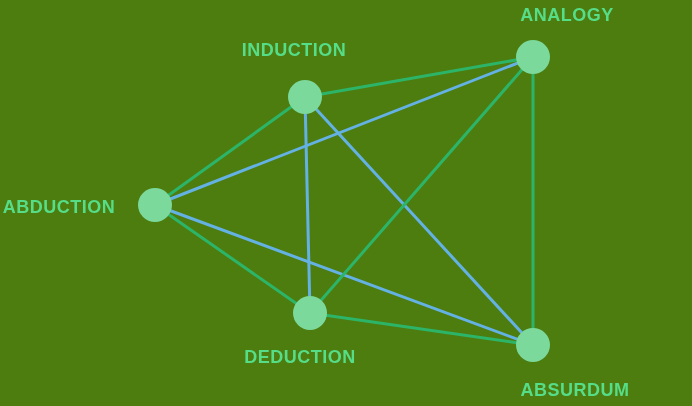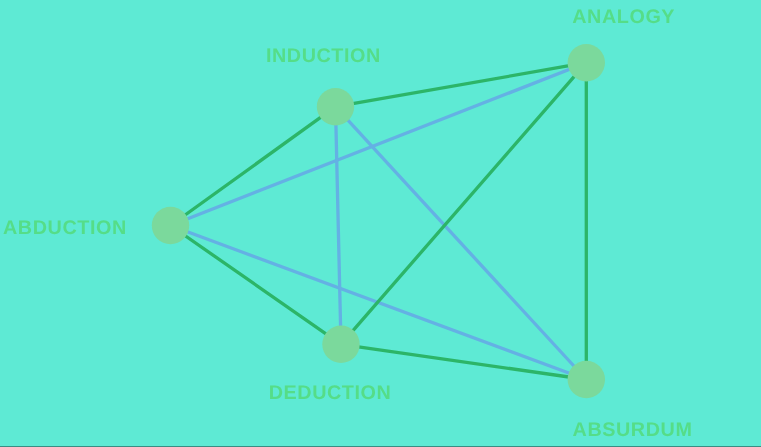--- a/index.html
+++ b/index.html
@@ -23,21 +23,21 @@
   text.node-label {
     font-family: "Liberation Sans", sans-serif;
     font-weight: 700;
     font-size: 18px;
     letter-spacing: 0.5px;
   }
 </style>
 </head>
 <body style="background: rgb(10, 10, 20);">
 
-<div id="stage" style="background: #5eead4;">
+<div id="stage" style="background: #4d7c0f;">
   <svg id="graph" width="692" height="406" viewBox="0 0 692 406" xmlns="http://www.w3.org/2000/svg">
       <line x1="155" y1="205" x2="305" y2="97" stroke="#2cb568" stroke-width="3" stroke-linecap="round"></line>
       <line x1="155" y1="205" x2="310" y2="313" stroke="#2cb568" stroke-width="3" stroke-linecap="round"></line>
       <line x1="155" y1="205" x2="533" y2="57" stroke="#64b1e4" stroke-width="3" stroke-linecap="round"></line>
       <line x1="155" y1="205" x2="533" y2="345" stroke="#64b1e4" stroke-width="3" stroke-linecap="round"></line>
       <line x1="305" y1="97" x2="310" y2="313" stroke="#64b1e4" stroke-width="3" stroke-linecap="round"></line>
       <line x1="305" y1="97" x2="533" y2="57" stroke="#2cb568" stroke-width="3" stroke-linecap="round"></line>
       <line x1="305" y1="97" x2="533" y2="345" stroke="#64b1e4" stroke-width="3" stroke-linecap="round"></line>
       <line x1="310" y1="313" x2="533" y2="57" stroke="#2cb568" stroke-width="3" stroke-linecap="round"></line>
       <line x1="310" y1="313" x2="533" y2="345" stroke="#2cb568" stroke-width="3" stroke-linecap="round"></line>

